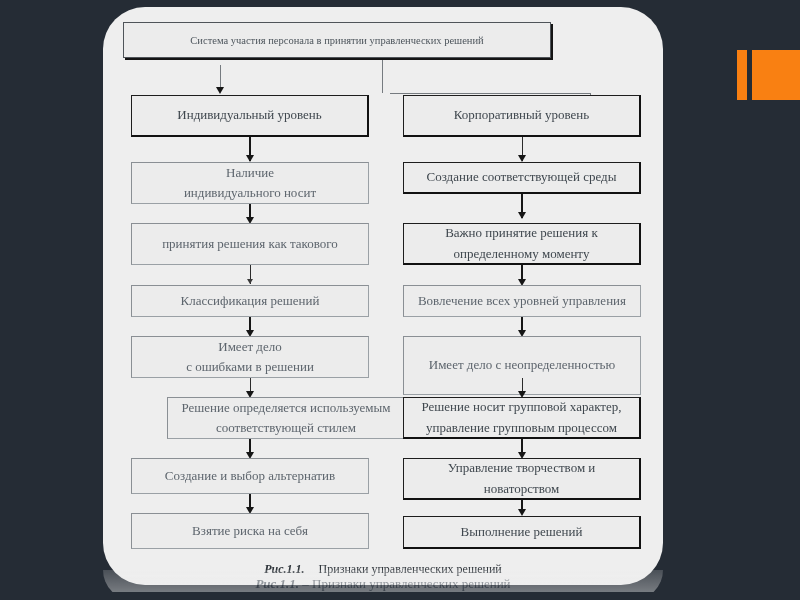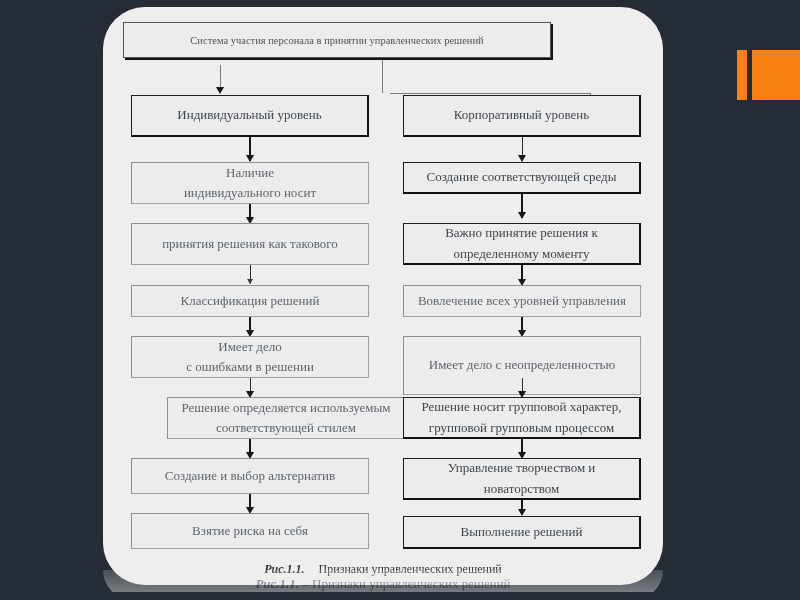--- a/index.html
+++ b/index.html
@@ -336,21 +336,21 @@
         <span class="box-line">Имеет дело с неопределенностью</span>
       </span>
     </div>
 
     <div class="vline" style="left:419px; top:371px; height:18px;"></div>
     <div class="arrowhead" style="left:415px; top:384px;"></div>
 
     <div class="flow-box strong" style="left:300px; top:390px; width:238px; height:42px;">
       <span>
         <span class="box-line">Решение носит групповой характер,</span>
-        <span class="box-line">групповой групповым процессом</span>
+        <span class="box-line">управление групповым процессом</span>
       </span>
     </div>
 
     <div class="vline thick" style="left:418px; top:432px; height:18px;"></div>
     <div class="arrowhead" style="left:415px; top:445px;"></div>
 
     <div class="flow-box strong" style="left:300px; top:451px; width:238px; height:42px;font-family:Liberation Serif, serif;">
       <span>
         <span class="box-line">Управление творчеством и</span>
         <span class="box-line">новаторством</span>

